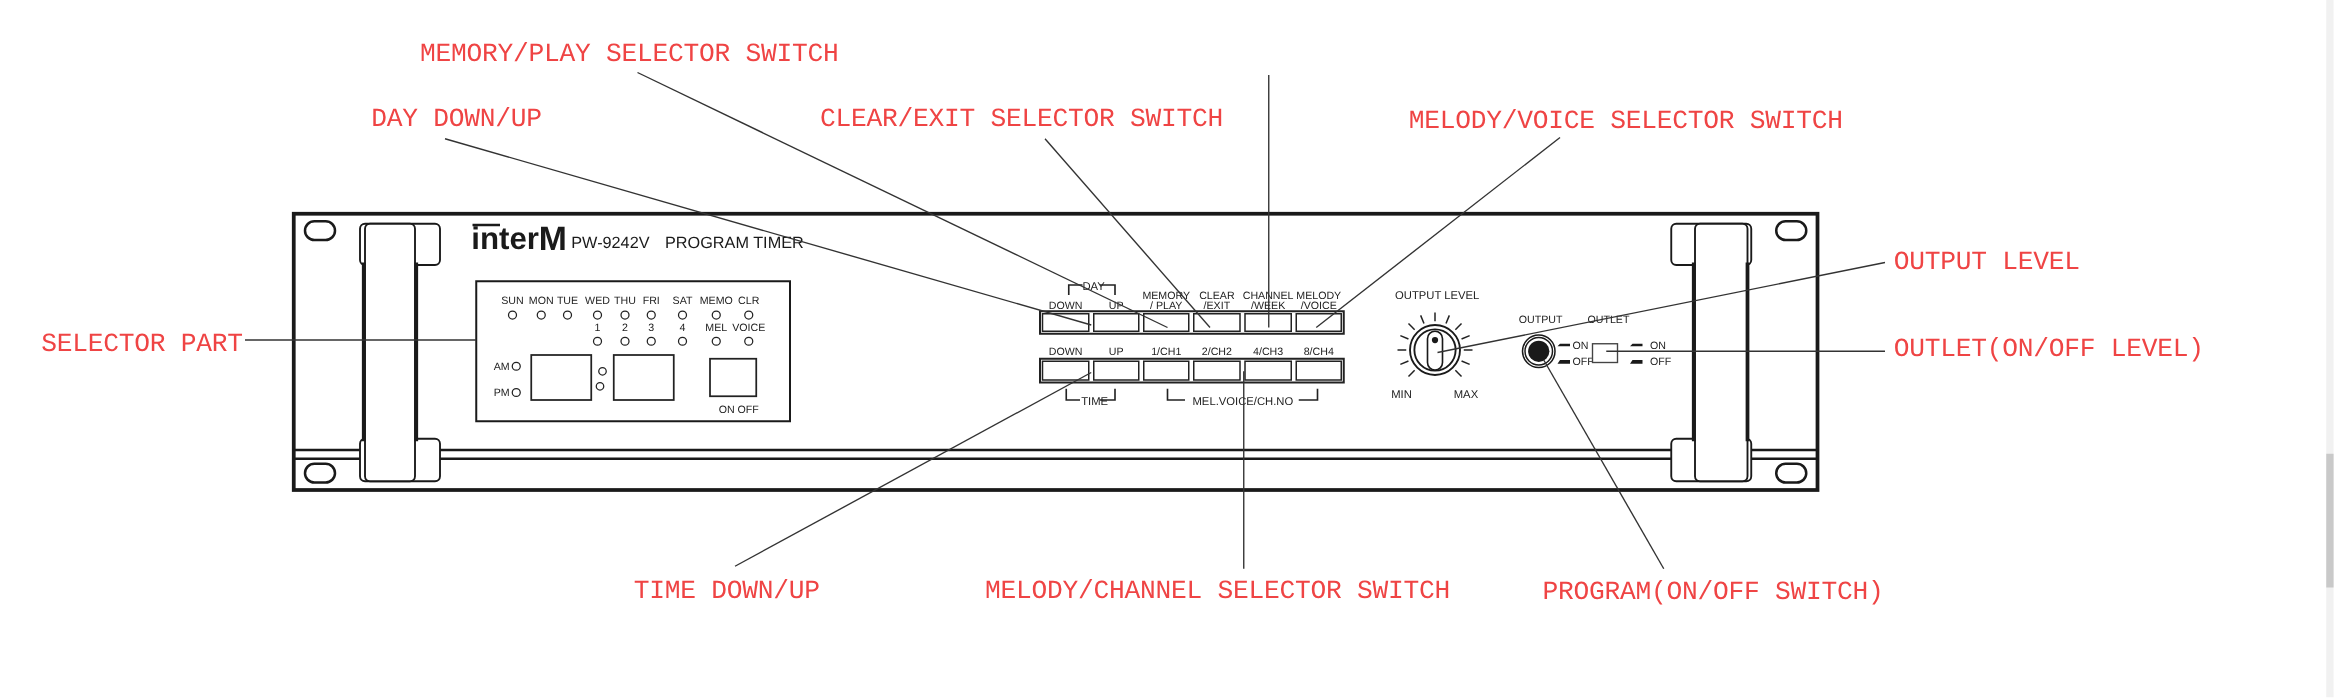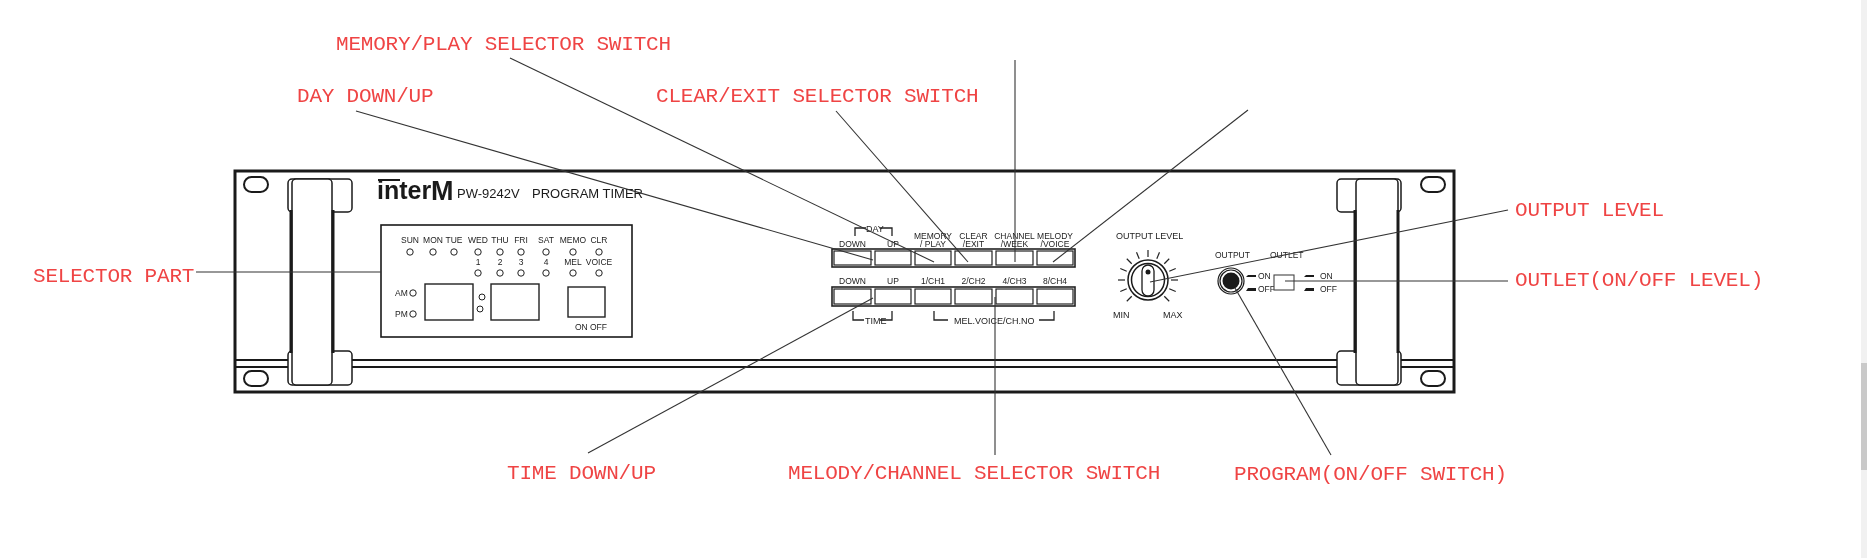--- a/index.html
+++ b/index.html
@@ -215,20 +215,21 @@
     <line x1="588" y1="453" x2="873" y2="298"></line>
     <line x1="995" y1="297" x2="995" y2="455"></line>
     <line x1="1235" y1="288" x2="1331" y2="455"></line>
   </g>
 </svg>
 
 
 <div class="callout" style="left:336px;top:34px;">MEMORY/PLAY SELECTOR SWITCH</div>
 <div class="callout" style="left:297px;top:86px;">DAY DOWN/UP</div>
 <div class="callout" style="left:636px;top:86px;margin-left:20px;">CLEAR/EXIT SELECTOR SWITCH</div>
+<div class="callout" style="left:1127px;top:87px;">MELODY/VOICE SELECTOR SWITCH</div>
 <div class="callout" style="left:33px;top:266px;">SELECTOR PART</div>
 <div class="callout" style="left:1515px;top:200px;">OUTPUT LEVEL</div>
 <div class="callout" style="left:1515px;top:270px;">OUTLET(ON/OFF LEVEL)</div>
 <div class="callout" style="left:507px;top:463px;">TIME DOWN/UP</div>
 <div class="callout" style="left:788px;top:463px;text-align:right;">MELODY/CHANNEL SELECTOR SWITCH</div>
 <div class="callout" style="left:1234px;top:464px;">PROGRAM(ON/OFF SWITCH)</div>
 
 <div class="scrollbar">
   <div class="scroll-thumb"></div>
 </div>

